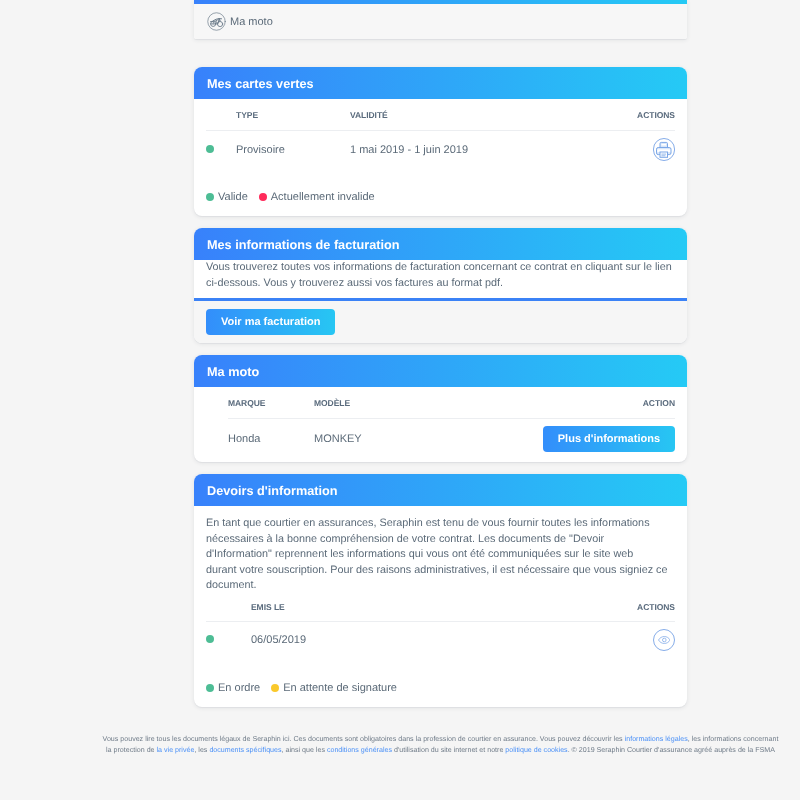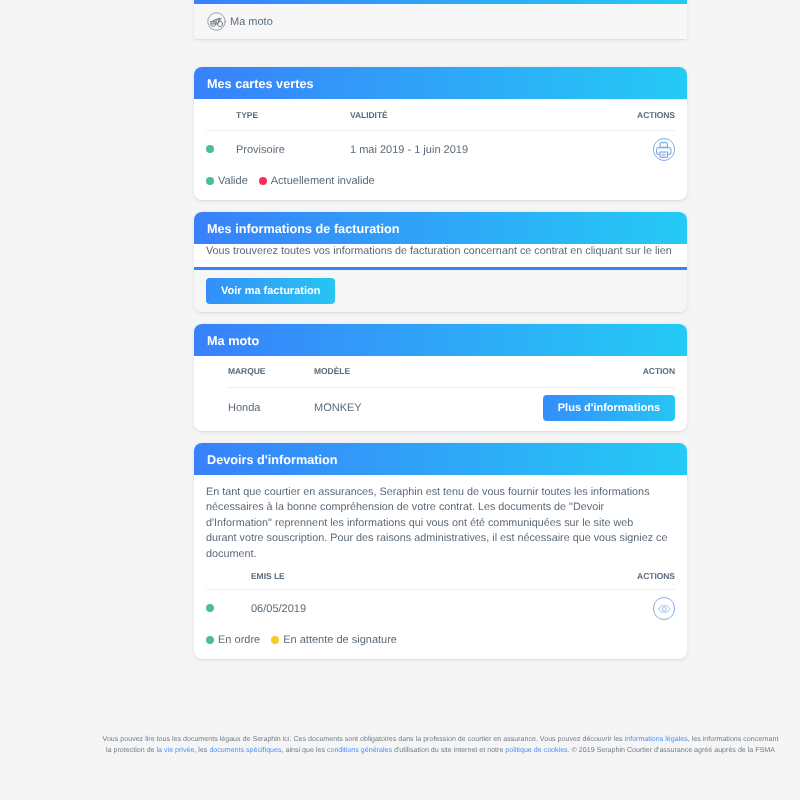--- a/index.html
+++ b/index.html
@@ -30,21 +30,21 @@
   tr.btnrow td{height:40px;}
   .tbl.pb{padding-bottom:3px;padding-left:34px;}
   table.t-duties th{height:27px;}
   .thr th{border-bottom:1px solid #eceef1;}
   tr.row td{border-bottom:1px solid #eceef1;}
   tr.row:last-child td{border-bottom:0;}
 
   .dot{width:8px;height:8px;border-radius:50%;display:inline-block;}
   .legend{font-size:11px;color:#5b6a78;padding:7px 12px 13px;display:flex;
           align-items:center;}
-  .legend .it{display:flex;align-items:center;}
+  .legend .it{display:flex;align-items:center;margin-top:16px;}
   .legend .it .dot{margin-right:4px;}
   .legend .gap{width:11px;}
 
   .body-txt{font-size:10.8px;line-height:15.5px;white-space:nowrap;color:#5b6a78;padding:0 12px 7px;}
   .body-txt.tight{padding:10px 12px 0px;}
   .cfoot{background:#f6f6f6;border-top:3px solid #3b82f6;padding:8px 12px 8px;
          display:flex;}
   .btn{background:linear-gradient(90deg,#338efb 0%,#27c6f3 100%);color:#fff;
        font-size:11px;font-weight:bold;border:0;border-radius:4px;
        padding:0 15px;height:26px;line-height:26px;cursor:pointer;
@@ -132,20 +132,21 @@
             <span class="dot" style="background:#ff2a5a"></span>
             <span>Actuellement invalide</span>
           </span>
       </div>
     </div>
 
     <div class="card">
       <div class="chead">Mes informations de facturation</div>
       <div class="body-txt">
         <div>Vous trouverez toutes vos informations de facturation concernant ce contrat en cliquant sur le lien</div>
+        <div>ci-dessous. Vous y trouverez aussi vos factures au format pdf.</div>
       </div>
       <div class="cfoot">
         <span class="btn">Voir ma facturation</span>
       </div>
     </div>
 
     <div class="card">
       <div class="chead">Ma moto</div>
       <div class="tbl pb">
           <table>

